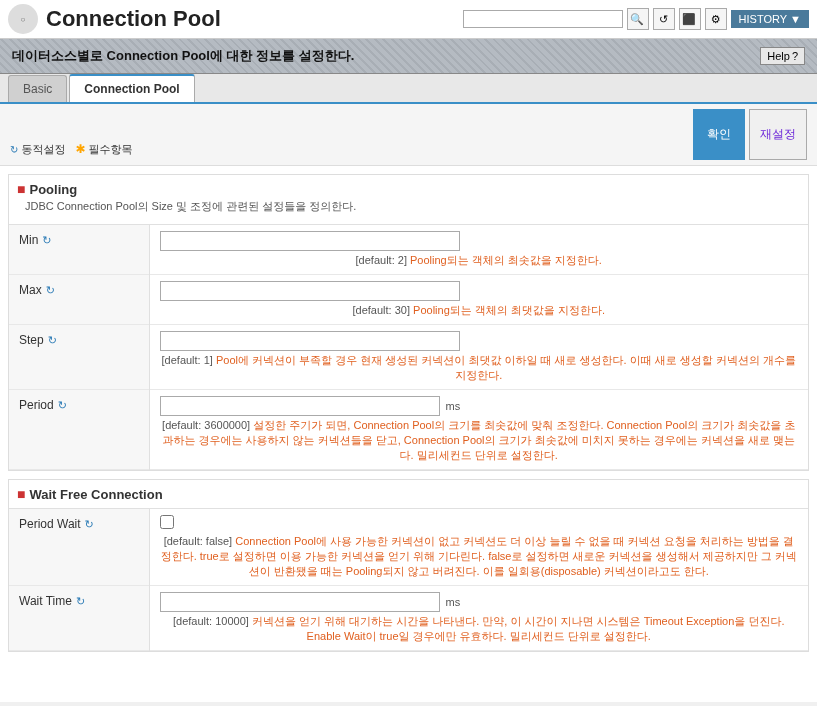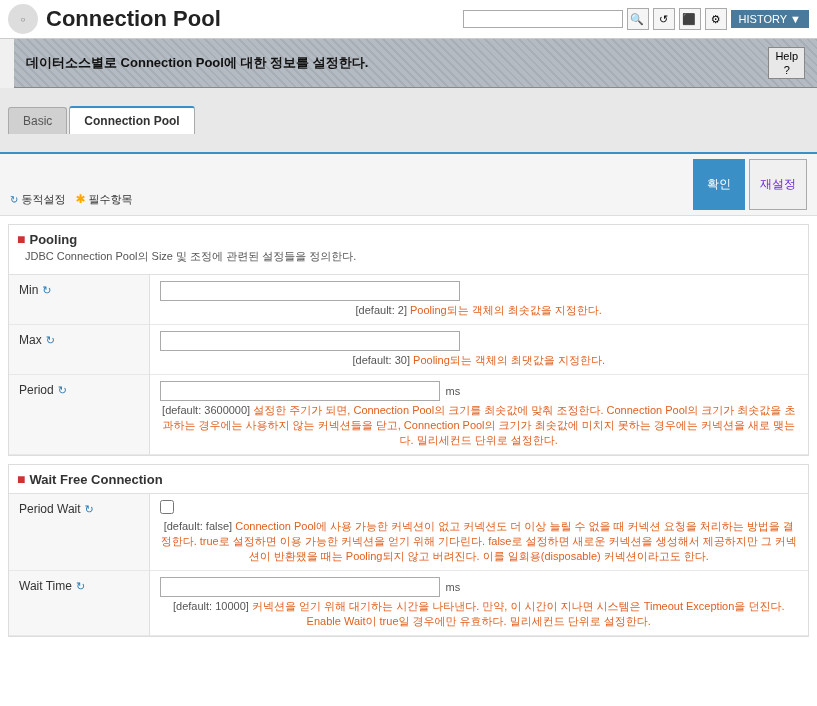--- a/index.html
+++ b/index.html
@@ -9,26 +9,26 @@
     .top-bar { background: #fff; padding: 4px 8px; display: flex; align-items: center; justify-content: space-between; border-bottom: 1px solid #ccc; }
     .title-area { display: flex; align-items: center; gap: 8px; }
     .title-icon { width: 30px; height: 30px; background: #ddd; border-radius: 50%; display: flex; align-items: center; justify-content: center; font-size: 10px; color: #666; }
     .page-title { font-size: 22px; font-weight: bold; color: #222; }
     .top-right { display: flex; align-items: center; gap: 4px; }
     .history-btn { background: #4a7a9b; color: #fff; border: none; padding: 3px 8px; font-size: 11px; cursor: pointer; display: flex; align-items: center; gap: 3px; }
     .search-box { border: 1px solid #aaa; padding: 2px 4px; font-size: 11px; width: 160px; }
     .icon-btn { border: 1px solid #aaa; background: #f5f5f5; padding: 2px 4px; cursor: pointer; font-size: 11px; display: inline-flex; align-items: center; justify-content: center; width: 22px; height: 22px; }
 
     
-    .desc-bar { background: #b0b8c0; background: repeating-linear-gradient(45deg, #a8aeb5, #a8aeb5 2px, #b5bbc2 2px, #b5bbc2 6px); padding: 8px 12px; display: flex; align-items: center; justify-content: space-between; border-bottom: 1px solid #888; margin-left: 14px; }
+    .desc-bar { background: #b0b8c0; background: repeating-linear-gradient(45deg, #a8aeb5, #a8aeb5 2px, #b5bbc2 2px, #b5bbc2 6px); padding: 8px 12px; display: flex; align-items: center; justify-content: space-between; border-bottom: 1px solid #888; }
     .desc-text { color: #111; font-size: 13px; font-weight: bold; }
-    .help-btn { border: 1px solid #888; background: #e8e8e8; padding: 2px 6px; font-size: 11px; cursor: pointer; display: flex; align-items: center; gap: 2px; flex-direction: column; }
-
-    
-    .tabs-area { background: #e8e8e8; padding: 18px 8px; display: flex; align-items: flex-end; gap: 2px; border-bottom: 2px solid #3a8fc7; }
+    .help-btn { border: 1px solid #888; background: #e8e8e8; padding: 2px 6px; font-size: 11px; cursor: pointer; display: flex; align-items: center; gap: 2px; }
+
+    
+    .tabs-area { background: #e8e8e8; padding: 0 8px; display: flex; align-items: flex-end; gap: 2px; border-bottom: 2px solid #3a8fc7; }
     .tab { padding: 6px 14px; background: #d0d0d0; border: 1px solid #aaa; border-bottom: none; cursor: pointer; font-size: 12px; color: #555; border-radius: 3px 3px 0 0; }
     .tab.active { background: #fff; color: #333; font-weight: bold; border-top: 2px solid #3a8fc7; border-left: 1px solid #aaa; border-right: 1px solid #aaa; }
 
     
     .toolbar { background: #f5f5f5; padding: 5px 10px; display: flex; align-items: center; justify-content: space-between; border-bottom: 1px solid #ddd; }
     .toolbar-left { display: flex; align-items: center; gap: 10px; font-size: 11px; margin-top: 29px; }
     .toolbar-right { display: flex; gap: 4px; }
     .dynamic-icon { color: #2a7ab5; font-size: 10px; }
     .required-icon { color: orange; font-size: 12px; }
     .confirm-btn { background: #3a8fc7; color: #fff; border: none; padding: 4px 14px; font-size: 12px; cursor: pointer; }
@@ -157,20 +157,35 @@
         </td>
         <td class="value-cell">
           <input class="form-input" type="text" style="">
           <div class="field-hint">
             <span class="default-label">[default: 30]</span>
             <span class="hint-text"> Pooling되는 객체의 최댓값을 지정한다.</span>
           </div>
         </td>
       </tr>
 
+      <tr>
+        <td class="label-cell">
+          <div class="label-with-icon">
+            <span>Step</span>
+            <span class="reload-icon">↻</span>
+          </div>
+        </td>
+        <td class="value-cell">
+          <input class="form-input" type="text" style="">
+          <div class="field-hint">
+            <span class="default-label">[default: 1]</span>
+            <span class="hint-text"> Pool에 커넥션이 부족할 경우 현재 생성된 커넥션이 최댓값 이하일 때 새로 생성한다. 이때 새로 생성할 커넥션의 개수를 지정한다.</span>
+          </div>
+        </td>
+      </tr>
 
       <tr>
         <td class="label-cell">
           <div class="label-with-icon">
             <span>Period</span>
             <span class="reload-icon">↻</span>
           </div>
         </td>
         <td class="value-cell">
           <div class="period-row">

